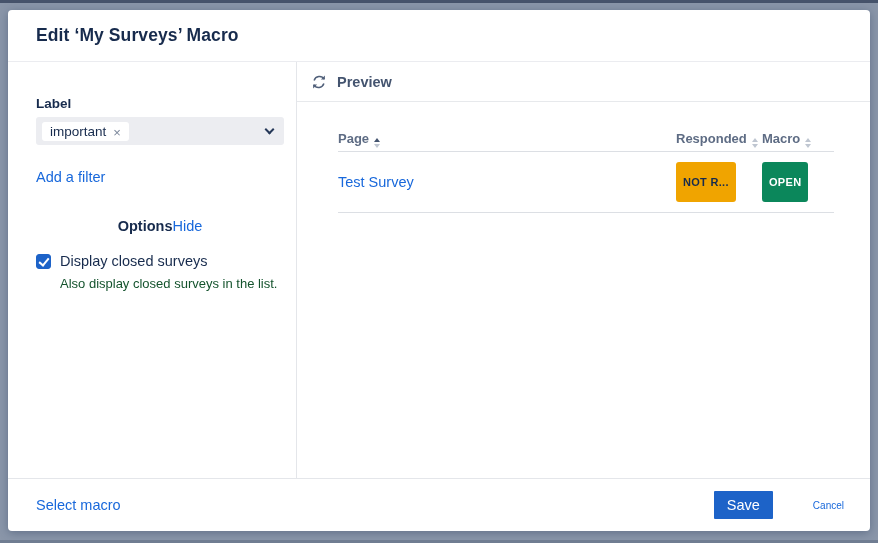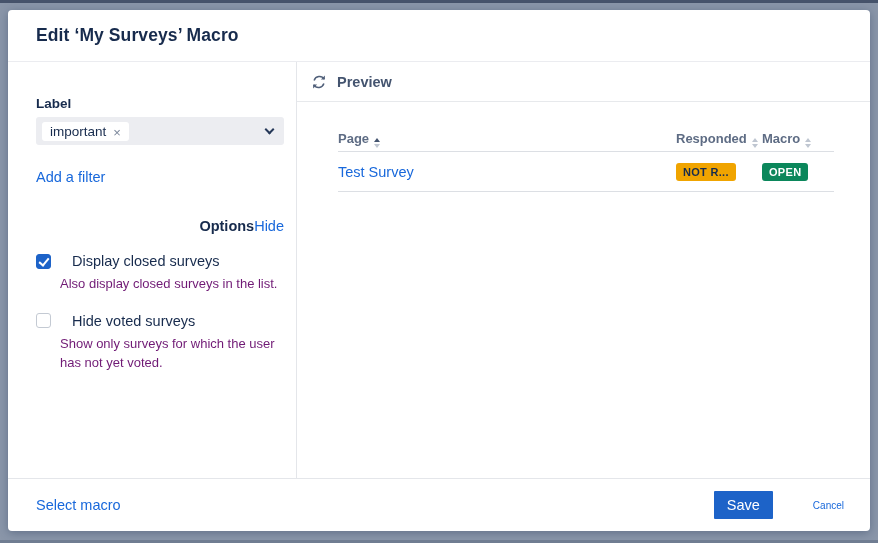--- a/index.html
+++ b/index.html
@@ -37,33 +37,33 @@
   }
   .tag-chip{ background:#FFFFFF; border-radius:3px; padding:2px 8px;
     font-size:13.5px; color:#172B4D; display:inline-flex; align-items:flex-end; gap:7px; }
   .tag-x{ color:#7A869A; font-size:13px; cursor:pointer; line-height:1; }
   .chevron{ width:7px; height:7px; border-right:2px solid #253858; border-bottom:2px solid #253858;
     transform:rotate(45deg); margin-top:-4px; }
 
   .link{ color:var(--accent,#1868DB); cursor:pointer; text-decoration:none; }
   .add-filter{ display:inline-block; margin-top:24px; font-size:14.5px; }
 
-  .options-row{ margin-top:32px; display:flex; align-items:center; justify-content:flex-end; }
+  .options-row{ margin-top:32px; display:flex; align-items:center; justify-content:center; }
   .options-heading{ font-size:14.5px; font-weight:700; color:#172B4D; }
   .hide-link{ font-size:14.5px; }
 
   .cb-group{ margin-top:19px; }
-  .cb-line{ display:flex; align-items:center; gap:21px; }
+  .cb-line{ display:flex; align-items:center; gap:9px; }
   .checkbox{ width:15px; height:15px; border-radius:3px; border:1.5px solid #C4CAD3;
     background:#fff; position:relative; cursor:pointer; flex:0 0 15px; }
   .checkbox.checked{ background:var(--check-blue,#1D63C8); border-color:var(--check-blue,#1D63C8); }
   .checkbox.checked::after{ content:""; position:absolute; left:4px; top:1px; width:4px; height:8px;
     border:solid #fff; border-width:0 2px 2px 0; transform:rotate(40deg); }
   .cb-label{ font-size:14.5px; color:#172B4D; cursor:pointer; }
-  .cb-desc{ font-size:13px; color:#701a75; margin:5px 2px 0 24px; line-height:1.5; max-width:218px; }
+  .cb-desc{ font-size:13px; color:#14532d; margin:5px 2px 0 24px; line-height:1.5; max-width:218px; }
 
   
   .right-panel{ flex:1 1 auto; border-left:1px solid #E4E6EA; display:flex; flex-direction:column; }
   .preview-header{ display:flex; align-items:center; gap:10px;
     padding:12px 0 11px 14px; border-bottom:1px solid #E7E9EC; }
   .preview-title{ font-size:14.5px; font-weight:700; color:#44546F;text-align:center; }
   .refresh-icon{ display:inline-flex; cursor:pointer; }
 
   .preview-body{ padding:29px 36px 0 41px; }
   table.preview-table{ width:100%; border-collapse:collapse; }
@@ -76,21 +76,21 @@
   .preview-table td{ padding:10px 0; border-bottom:1.5px solid #DCDFE4; vertical-align:middle; }
   .page-link{ font-size:14.5px; }
 
   .sort{ display:inline-flex; flex-direction:column; gap:2px; margin-left:5px; vertical-align:1px; }
   .sort .up{ width:0; height:0; border-left:3.5px solid transparent; border-right:3.5px solid transparent;
     border-bottom:4px solid #BFC6D1; }
   .sort .dn{ width:0; height:0; border-left:3.5px solid transparent; border-right:3.5px solid transparent;
     border-top:4px solid #BFC6D1; }
   .sort.active .up{ border-bottom-color:#44546F; }
 
-  .badge{ display:inline-block; padding:3px 7px; border-radius:3px;
+  .badge{ display:inline-block; padding:14px 7px; border-radius:3px;
     font-size:11px; font-weight:700; letter-spacing:.3px; white-space:nowrap; }
   .badge-responded{ background:var(--badge-orange,#F0A400); color:#172B4D; }
   .badge-status{ background:var(--badge-green,#0B875B); color:#FFFFFF; }
 
   
   .dlg-footer{ flex:0 0 53px; border-top:1px solid #E4E6EA;
     display:flex; align-items:center; justify-content:space-between; padding:0 26px 0 28px; }
   .select-macro{ font-size:14.5px; }
   .footer-right{ display:flex; align-items:center; gap:18px; }
   .save-btn{ background:var(--btn,#1D63C8); color:#fff; border:none; border-radius:1px;
@@ -126,27 +126,20 @@
       </div>
 
       <div class="cb-group">
         <div class="cb-line">
           <span class="checkbox checked"></span>
           <span class="cb-label">Display closed surveys</span>
         </div>
         <div class="cb-desc">Also display closed surveys in the list.</div>
       </div>
 
-      <div class="cb-group">
-        <div class="cb-line">
-          <span class="checkbox"></span>
-          <span class="cb-label">Hide voted surveys</span>
-        </div>
-        <div class="cb-desc">Show only surveys for which the user has not yet voted.</div>
-      </div>
     </div>
 
     <div class="right-panel">
       <div class="preview-header">
         <span class="refresh-icon">
           <svg width="16" height="16" viewBox="0 0 16 16" fill="none">
             <path d="M13.2 5.2 A5.6 5.6 0 0 0 3.1 6.4" stroke="#505F79" stroke-width="1.5" fill="none"></path>
             <path d="M13.9 1.6 v4 h-4 z" fill="#505F79"></path>
             <path d="M2.8 10.8 A5.6 5.6 0 0 0 12.9 9.6" stroke="#505F79" stroke-width="1.5" fill="none"></path>
             <path d="M2.1 14.4 v-4 h4 z" fill="#505F79"></path>

